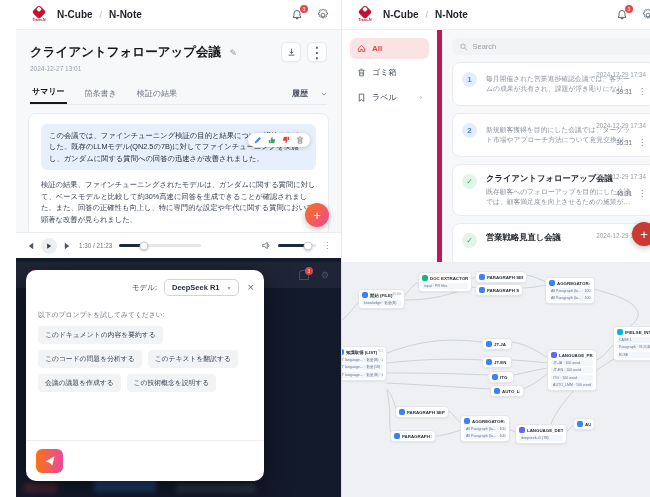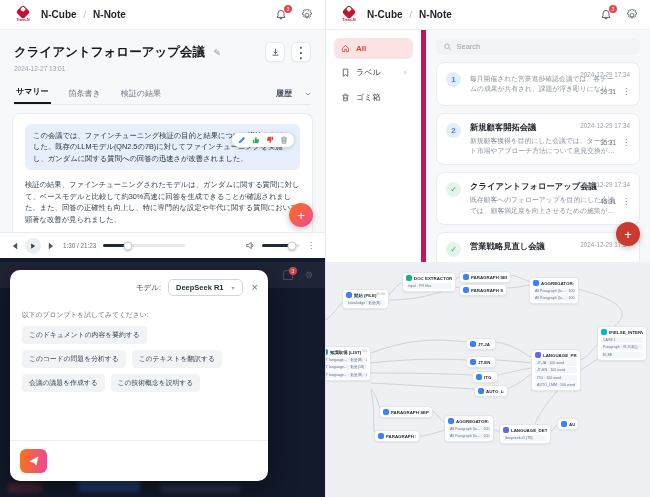--- a/index.html
+++ b/index.html
@@ -1,18 +1,18 @@
 <!DOCTYPE html>
 <html><head>
 <meta charset="utf-8">
 <style>
   * { margin:0; padding:0; box-sizing:border-box; }
   body { font-family:"Liberation Sans","DejaVu Sans",sans-serif; background:#fff; }
   .stage { position:relative; width:650px; height:497px; overflow:hidden; background:#fff; }
-  .quad { position:absolute; overflow:hidden; }
+  .quad { position:absolute; overflow:hidden;margin-left:16px; }
   .q-tl { left:0; top:0; width:325px; height:262px; background:#f7f8fa; }
   .q-tr { left:325px; top:0; width:325px; height:262px; background:#f7f8fa; border-left:1px solid #e8e8e8; }
   .q-bl { left:0; top:262px; width:325px; height:235px; background:#131a2c; }
   .q-br { left:325px; top:262px; width:325px; height:235px; background:#eef0f3; border-left:1px solid #e0e2e6; }
 
   
   .appbar { height:30px; background:#fff; border-bottom:1px solid #efefef; display:flex; align-items:center; padding:0 12px; gap:7px; }
   .logo { display:flex; flex-direction:column; align-items:center; width:22px; }
   .logo .diamond { width:10px; height:10px; background:#c8102e; transform:rotate(45deg); border-radius:2px; position:relative; }
   .logo .diamond:after { content:""; position:absolute; left:1px; top:1px; width:4px; height:4px; background:#fff; border-radius:1px; }
@@ -75,21 +75,21 @@
 
   
   .ghostbar { height:26px; background:rgba(255,255,255,.05); display:flex; align-items:center; padding:0 12px; gap:7px; }
   .ghostbar .gd { width:9px; height:9px; background:#c8102e; opacity:.55; transform:rotate(45deg); border-radius:2px; }
   .ghostbar .gt { font-size:9px; font-weight:bold; color:rgba(255,255,255,.22); }
   .ghostbar .gr { margin-left:auto; display:flex; gap:12px; align-items:center; }
   .gbell { position:relative; width:10px; height:10px; border:1px solid rgba(255,255,255,.18); border-radius:3px 3px 0 0; }
   .gbell .badge { opacity:.9; }
   .ggear { color:rgba(255,255,255,.2); font-size:9px; }
   .blob { position:absolute; filter:blur(2px); border-radius:3px; }
-  .modal { position:absolute; left:10px; top:8px; width:258px; height:211px; background:#fff; border-radius:10px; box-shadow:0 8px 30px rgba(0,0,0,.45); }
+  .modal { position:absolute; left:10px; top:8px; width:238px; height:211px; background:#fff; border-radius:10px; box-shadow:0 8px 30px rgba(0,0,0,.45); }
   .modal-hd { display:flex; align-items:center; justify-content:flex-end; gap:7px; padding:9px 10px 0; }
   .mdl-label { font-size:7.5px; color:#4b5563; }
   .mdl-select { display:flex; align-items:center; gap:8px; border:1px solid #d1d5db; border-radius:5px; padding:3px 7px; font-size:7.5px; font-weight:bold; color:#1f2937; }
   .mdl-select .car { color:#9ca3af; font-weight:normal; font-size:6px; }
   .mclose { font-size:11px; color:#6b7280; margin-left:2px; line-height:1; }
   .bubble { margin:12px 12px 0; background:#e9ebef; border-radius:8px; padding:7px 9px; font-size:7.3px; color:#1f2937; display:inline-block; }
   .prompts-label { margin:14px 12px 0; font-size:6.8px; color:#6b7280; }
   .chips { margin:6px 12px 0; display:flex; flex-wrap:wrap; gap:6px; }
   .chip { background:#f1f3f5; border-radius:4px; padding:4px 7px; font-size:6.8px; color:#374151; white-space:nowrap; }
   .modal-ft { position:absolute; left:0; right:0; bottom:0; border-top:1px solid #eceef1; padding:8px 10px; display:flex; gap:7px; }
@@ -245,30 +245,30 @@
 
     <div class="sidebar">
       <div class="side-item active">
         <svg class="ic" width="9" height="9" viewBox="0 0 12 12">
             <path d="M2 5.5 6 2l4 3.5V10H7V7H5v3H2z" fill="none" stroke="#d9463e" stroke-width="1.1"></path>
           </svg>
         <span>All</span>
       </div>
       <div class="side-item">
         <svg class="ic" width="9" height="9" viewBox="0 0 12 12">
+            <path d="M2 3h8M4.5 1.5h3M3 3l.6 7.5h4.8L9 3M5 5v3.5M7 5v3.5" stroke="#4b5563" stroke-width="1" fill="none"></path>
+          </svg>
+        <span>ゴミ箱</span>
+      </div>
+      <div class="side-item">
+        <svg class="ic" width="9" height="9" viewBox="0 0 12 12">
             <path d="M3 1.5h6V11L6 8.8 3 11z" fill="none" stroke="#4b5563" stroke-width="1.1"></path>
           </svg>
         <span>ラベル</span>
         <span class="chev">›</span>
-      </div>
-      <div class="side-item">
-        <svg class="ic" width="9" height="9" viewBox="0 0 12 12">
-            <path d="M2 3h8M4.5 1.5h3M3 3l.6 7.5h4.8L9 3M5 5v3.5M7 5v3.5" stroke="#4b5563" stroke-width="1" fill="none"></path>
-          </svg>
-        <span>ゴミ箱</span>
       </div>
     </div>
 
     <div class="list-main">
       <div class="search">
         <svg class="ic" width="8" height="8" viewBox="0 0 10 10">
             <circle cx="4" cy="4" r="3" fill="none" stroke="#9aa0a6"></circle>
             <path d="M6.5 6.5 9 9" stroke="#9aa0a6"></path>
           </svg>
         <input placeholder="Search" style="">
@@ -279,23 +279,20 @@
         <div class="mdesc">毎月開催された営業進捗確認会議では、各チームの成果が共有され、課題が浮き彫りになりました。そ…</div>
         <div class="mdate">2024-12-29 17:34</div>
         <div class="mdur">
             <span>59:31</span>
             <span class="kebab">⋮</span>
           </div>
       </div>
 
       <div class="mcard">
         <div class="mico num">2</div>
-        <div class="mtitle">
-            <span>新規顧客開拓会議</span>
-          </div>
         <div class="mdesc">新規顧客獲得を目的にした会議では、ターゲット市場やアプローチ方法について意見交換が行われ、具…</div>
         <div class="mdate">2024-12-29 17:34</div>
         <div class="mdur">
             <span>35:31</span>
             <span class="kebab">⋮</span>
           </div>
       </div>
 
       <div class="mcard">
         <div class="mico ok">✓</div>

